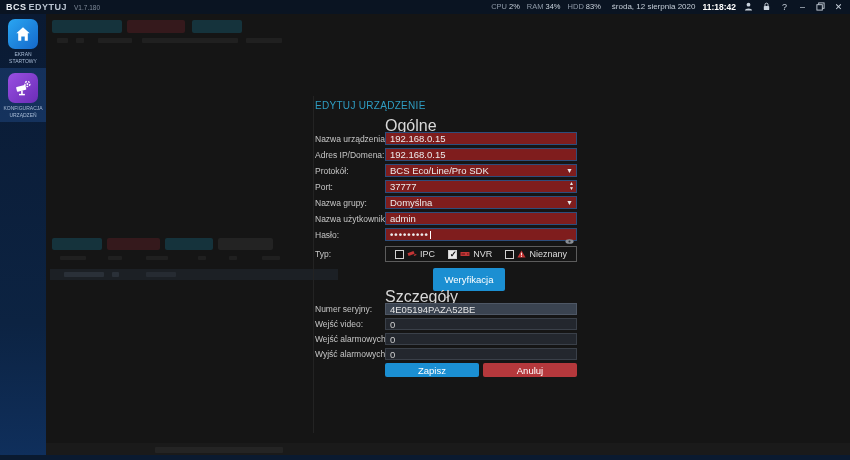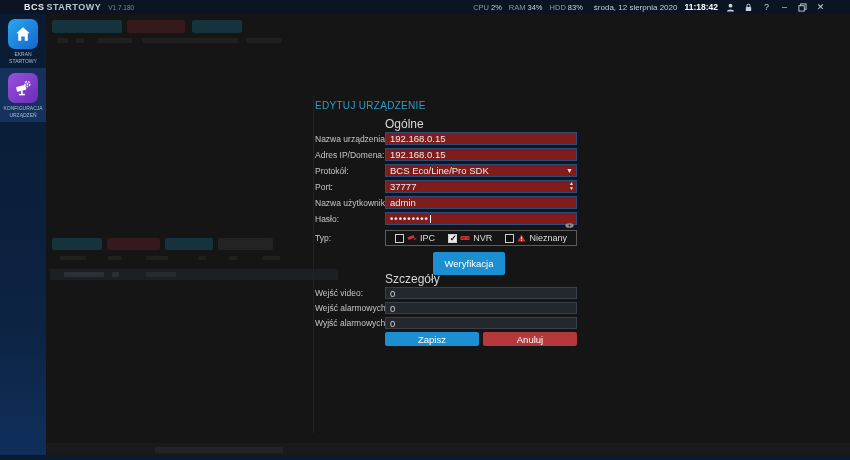--- a/index.html
+++ b/index.html
@@ -2,26 +2,26 @@
 <html><head>
 <meta charset="utf-8">
 <style>
   * { margin:0; padding:0; box-sizing:border-box; }
   html,body { width:850px; height:460px; overflow:hidden; background:#131313;
     font-family:"Liberation Sans", sans-serif; position:relative; }
 
   
   .titlebar { position:absolute; left:0; top:0; width:850px; height:14px;
     background:#0a1422; display:flex; align-items:center; justify-content:space-between;
-    padding:0 24px; z-index:30; }
+    padding:0 6px; z-index:30; }
   .brand { display:flex; align-items:baseline; gap:2px; }
   .brand-bcs { color:#e9edf2; font-weight:bold; font-size:9px; letter-spacing:.5px; }
   .brand-mgr { color:#b9c3cf; font-weight:bold; font-size:9px; letter-spacing:.5px; }
   .brand-ver { color:#7f8a99; font-size:6.5px; margin-left:5px; }
-  .tb-right { display:flex; align-items:center; gap:7px; }
+  .tb-right { display:flex; gap:7px; }
   .stat { font-size:7.5px; color:#8e99a7; }
   .stat b { color:#c9d2dc; font-weight:normal; margin-left:2px; }
   .tb-date { font-size:8px; color:#c4cdd7; margin-left:4px; }
   .tb-time { font-size:8.5px; color:#ffffff; font-weight:bold; }
   .tb-ico { color:#c9d2dc; font-size:9px; line-height:10px; width:11px; text-align:center; cursor:default; }
   .tb-ico svg { display:block; margin:0 auto; }
 
   
   .sidebar { position:absolute; left:0; top:14px; width:46px; height:441px;
     background:linear-gradient(#0a1a33 0%, #0c2342 70%, #0f2f5c 100%); z-index:20; }
@@ -40,21 +40,21 @@
   .dim-gray { background:#232323; }
   .dim-rect { position:absolute; background:#202020; border-radius:1px; }
   .dim-row  { position:absolute; background:#1c2025; }
   .bottom-bar { position:absolute; left:0; top:429px; width:804px; height:13px; background:#1a1a1a; }
   .divider-v { position:absolute; left:313px; top:96px; width:1px; height:337px; background:#232323; z-index:5; }
   .navy-strip { position:absolute; left:0; bottom:0; width:850px; height:5px; background:#0a1a30; z-index:25; }
 
   
   .dialog { position:absolute; left:313px; top:96px; width:264px; z-index:10; padding-left:2px; }
   .dlg-title { font-size:10px; color:#2f9dc2; letter-spacing:.3px; height:12px; margin:4px 0 5px 0; }
-  .sec-head { margin-left:70px; font-size:12px; color:#d8d8d8; height:12px; margin-bottom:3px; }
+  .sec-head { margin-left:70px; font-size:16px; color:#d8d8d8; height:12px; margin-bottom:3px; }
   .drow { display:flex; align-items:center; height:13px; margin-bottom:3px; }
   .drow-s { height:12px; }
   .dlabel { flex:0 0 70px; font-size:8.5px; color:#c6c6c6; white-space:nowrap; overflow:hidden; }
   .dctrl { flex:1; position:relative; height:100%; }
   .field { width:100%; height:100%; background:#7f1d1d; border:1px solid #2d4d7c;
     color:#ececec; font-size:9.5px; padding:0 4px; display:flex; align-items:center; }
   .field-ro1 { background:#3a4350; border-color:#4e5765; color:#e4e4e4; }
   .field-ro2 { background:#23272e; border-color:#3a4049; color:#cfcfcf; }
   .dd-arrow { position:absolute; right:4px; top:3px; color:#e8e8e8; font-size:7px; line-height:7px; }
   .spinner { position:absolute; right:3px; top:1px; display:flex; flex-direction:column; color:#e8e8e8; }
@@ -78,21 +78,21 @@
   .row-actions { display:flex; height:22px; margin-left:70px; gap:4px; margin-top:2px; }
   .btn-save { width:94px; height:14px; background:#1b8fd2; }
   .btn-cancel { width:94px; height:14px; background:#b5383c; }
 </style>
 </head>
 <body>
 
 <div class="titlebar">
   <div class="brand">
     <span class="brand-bcs">BCS</span>
-    <span class="brand-mgr">STARTOWY</span>
+    <span class="brand-mgr">EDYTUJ</span>
     <span class="brand-ver">V1.7.180</span>
   </div>
   <div class="tb-right">
     <span class="stat">
       <span>CPU</span><b>2%</b></span>
     <span class="stat">
       <span>RAM</span><b>34%</b></span>
     <span class="stat">
       <span>HDD</span><b>83%</b></span>
     <span class="tb-date">środa, 12 sierpnia 2020</span>
@@ -211,20 +211,27 @@
     <span class="dlabel">Port:</span>
     <span class="dctrl">
       <span class="field">37777</span>
       <span class="spinner">
         <span>▲</span>
         <span>▼</span>
       </span>
     </span>
   </div>
 
+  <div class="drow">
+    <span class="dlabel">Nazwa grupy:</span>
+    <span class="dctrl">
+      <span class="field">Domyślna</span>
+      <span class="dd-arrow">▼</span>
+    </span>
+  </div>
 
   <div class="drow">
     <span class="dlabel">Nazwa użytkownika:</span>
     <span class="dctrl">
         <span class="field">admin</span>
       </span>
   </div>
 
   <div class="drow">
     <span class="dlabel">Hasło:</span>
@@ -275,20 +282,26 @@
       </span>
     </span>
   </div>
 
   <div class="row-verify">
     <button class="btn btn-verify">Weryfikacja</button>
   </div>
 
   <div class="sec-head">Szczegóły</div>
 
+  <div class="drow drow-s">
+    <span class="dlabel">Numer seryjny:</span>
+    <span class="dctrl">
+        <span class="field field-ro1">4E05194PAZA52BE</span>
+      </span>
+  </div>
 
   <div class="drow drow-s">
     <span class="dlabel">Wejść video:</span>
     <span class="dctrl">
         <span class="field field-ro2">0</span>
       </span>
   </div>
 
   <div class="drow drow-s">
     <span class="dlabel">Wejść alarmowych:</span>

